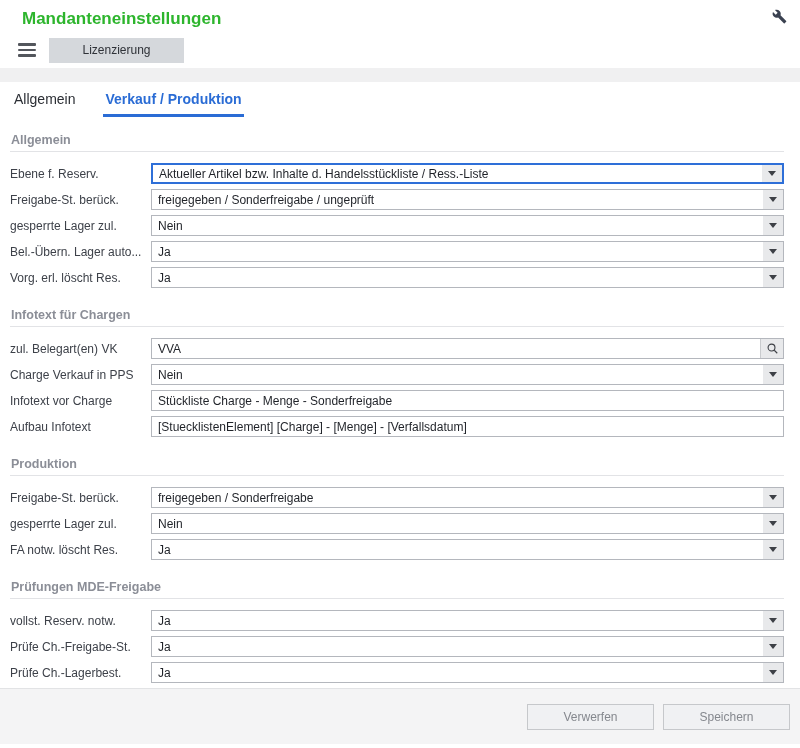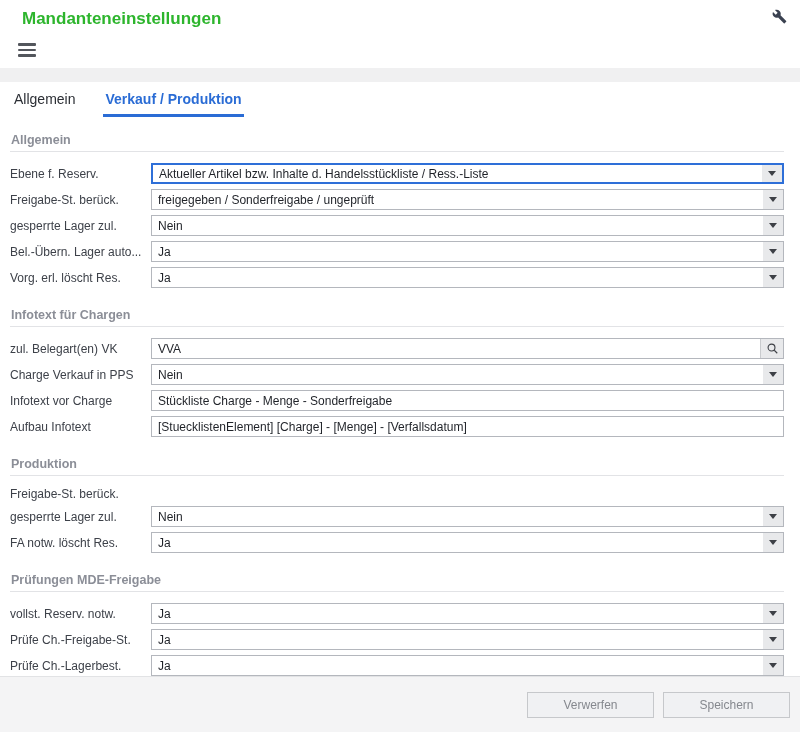--- a/index.html
+++ b/index.html
@@ -62,21 +62,21 @@
     width:20px;background:var(--btnface);display:flex;align-items:center;justify-content:center;
     cursor:pointer;flex-shrink:0;
   }
   .caret{width:0;height:0;border-left:4px solid transparent;border-right:4px solid transparent;border-top:5px solid #3d4046;}
   .search-btn{
     width:22px;background:var(--btnface);display:flex;align-items:center;justify-content:center;
     cursor:pointer;flex-shrink:0;border-left:1px solid #c9cbce;
   }
   
   .footer{
-    position:absolute;left:0;bottom:16px;width:800px;height:56px;box-sizing:border-box;
+    position:absolute;left:0;bottom:4px;width:800px;height:56px;box-sizing:border-box;
     background:#f4f4f5;border-top:1px solid #e2e3e5;
     display:flex;align-items:center;justify-content:flex-end;gap:9px;padding-right:10px;
   }
   .footer button{
     width:127px;height:26px;background:#f0f1f3;border:1px solid #c6c8cb;
     font-size:12px;color:#85888e;font-family:inherit;cursor:pointer;
   }
 </style>
 </head>
 <body>
@@ -88,20 +88,21 @@
   <path fill="#3a4150" d="M22.7,19l-9.1-9.1c0.9-2.3,0.4-5-1.5-6.9c-2-2-5-2.4-7.4-1.3L9,6L6,9L1.6,4.7
   C0.4,7.1,0.9,10.1,2.9,12.1c1.9,1.9,4.6,2.4,6.9,1.5l9.1,9.1c0.4,0.4,1,0.4,1.4,0l2.3-2.3C23.1,20,23.1,19.3,22.7,19z"></path>
 </svg>
 
 <div class="toolbar">
   <span class="hamburger">
       <i></i>
       <i></i>
       <i></i>
     </span>
+  <button class="btn-license">Lizenzierung</button>
 </div>
 
 <div class="grayband"></div>
 
 <div class="tabstrip">
   <div class="tab">Allgemein</div>
   <div class="tab active">Verkauf / Produktion</div>
 </div>
 
 <div class="content">
@@ -192,20 +193,26 @@
         <span class="val">[StuecklistenElement] [Charge] - [Menge] - [Verfallsdatum]</span>
       </div>
     </div>
   </div>
 
   <div class="section">
     <div class="section-header">Produktion</div>
 
     <div class="row">
       <span class="lbl">Freigabe-St. berück.</span>
+      <div class="field">
+        <span class="val">freigegeben / Sonderfreigabe</span>
+        <span class="dd-btn">
+            <span class="caret"></span>
+          </span>
+      </div>
     </div>
     <div class="row">
       <span class="lbl">gesperrte Lager zul.</span>
       <div class="field">
         <span class="val">Nein</span>
         <span class="dd-btn">
             <span class="caret"></span>
           </span>
       </div>
     </div>

